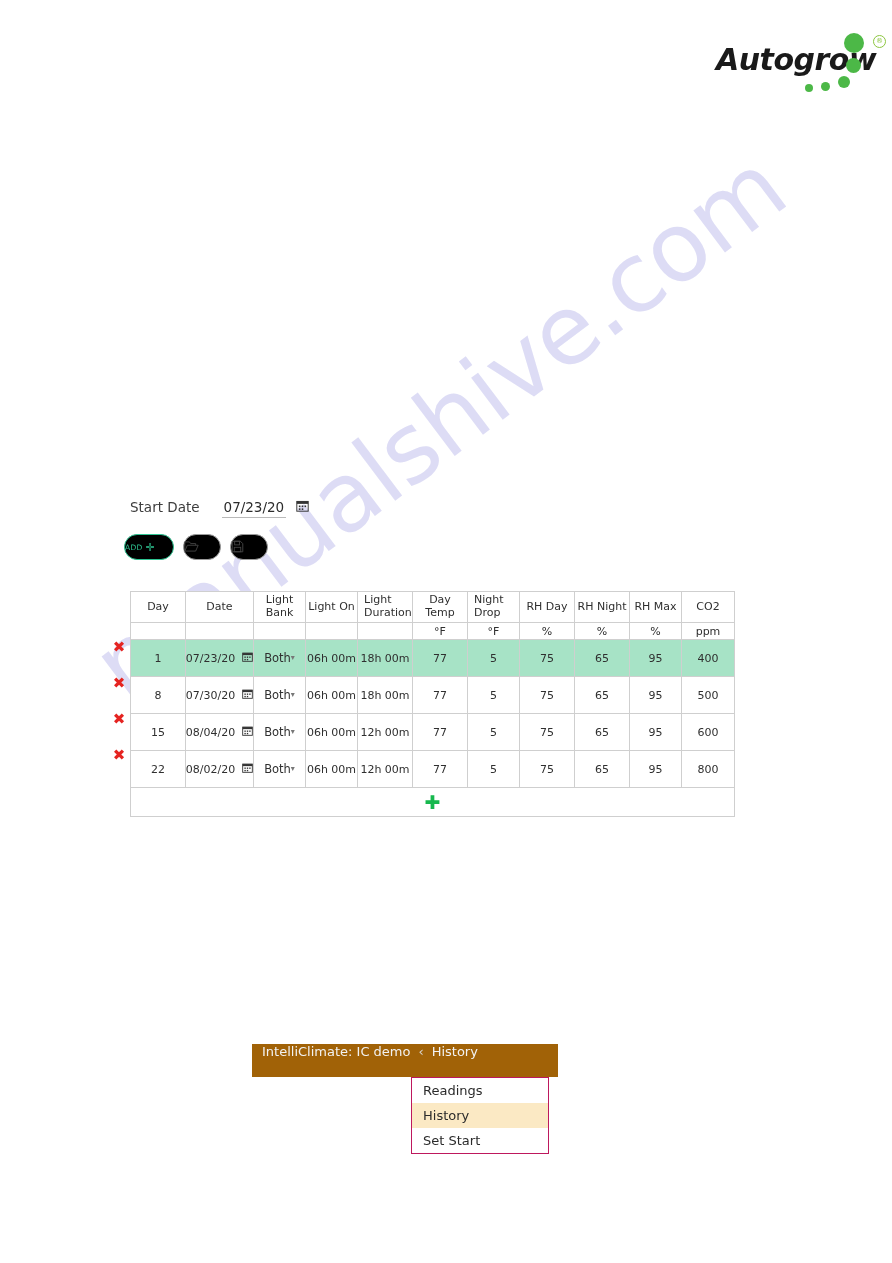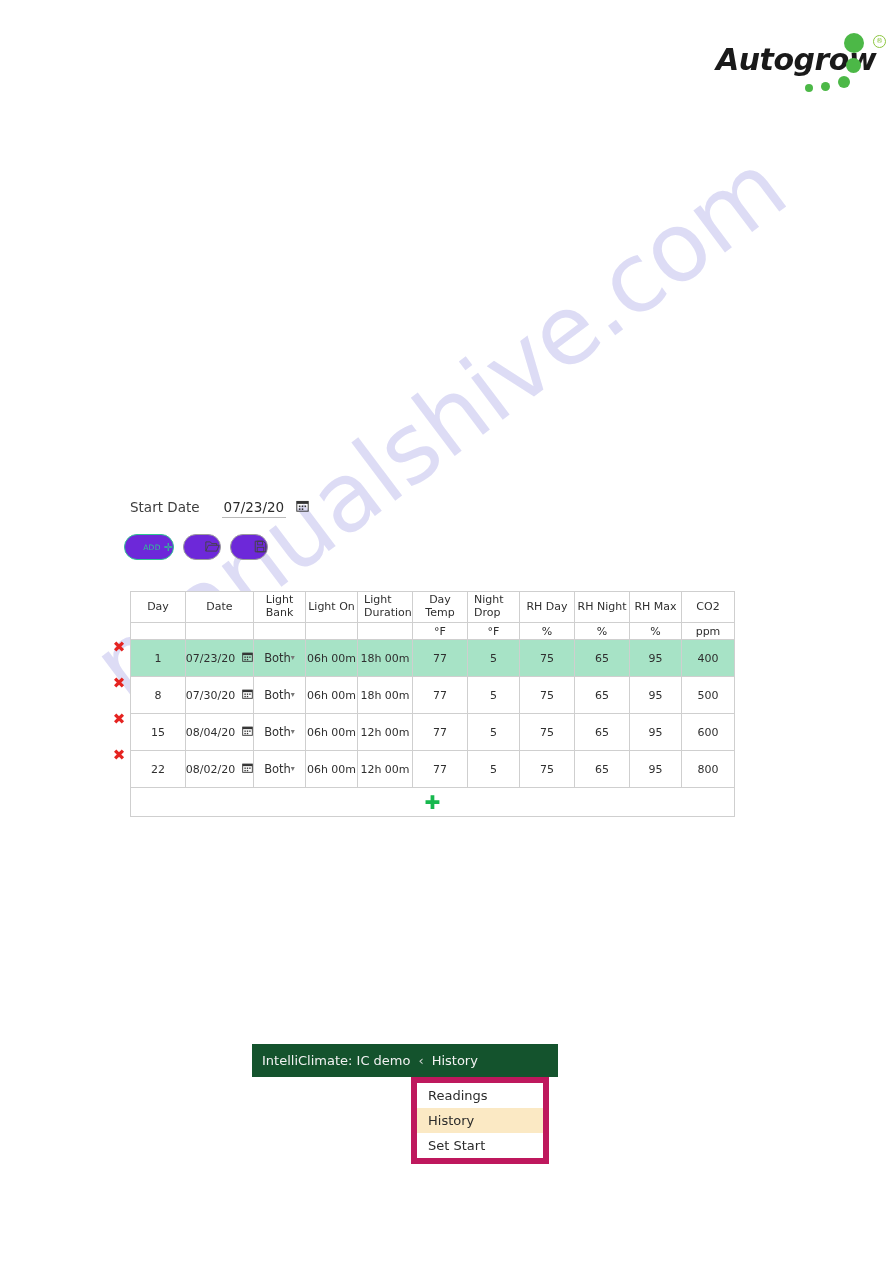--- a/index.html
+++ b/index.html
@@ -119,22 +119,22 @@
     align-items: center;
     gap: 9px;
     z-index: 2;
   }
   .pill {
     height: 26px;
     border-radius: 14px;
     border: 1px solid #2ec492;
     display: flex;
     align-items: center;
-    justify-content: flex-end;
-    background: #6d28d9;
+    justify-content: flex-start;
+    background: #000000;
     box-sizing: border-box;
   }
   .pill.add {
     width: 50px;
     border-color: #2ec492;
     gap: 3px;
   }
   .pill.add .lbl {
     font-size: 7.5px;
     color: #2ec492;
@@ -249,23 +249,23 @@
     cursor: pointer;
   }
 
   
   .nav-bar {
     position: absolute;
     left: 252px;
     top: 1044px;
     width: 306px;
     height: 33px;
-    background: #14532d;
-    display: flex;
-    align-items: center;
+    background: #a16207;
+    display: flex;
+    align-items: flex-start;
     padding-left: 10px;
     box-sizing: border-box;
     z-index: 4;
   }
   .nav-title {
     color: #f2f2f2;
     font-size: 13px;
   }
   .nav-chev {
     color: #d8d8d8;
@@ -275,21 +275,21 @@
   .nav-current {
     color: #f2f2f2;
     font-size: 13px;
   }
   .menu {
     position: absolute;
     left: 411px;
     top: 1077px;
     width: 138px;
     background: #ffffff;
-    border: 6px solid #be185d;
+    border: 1px solid #be185d;
     box-sizing: border-box;
     z-index: 4;
   }
   .menu-item {
     height: 25px;
     display: flex;
     align-items: center;
     padding-left: 11px;
     font-size: 13px;
     color: #2b2b2b;

